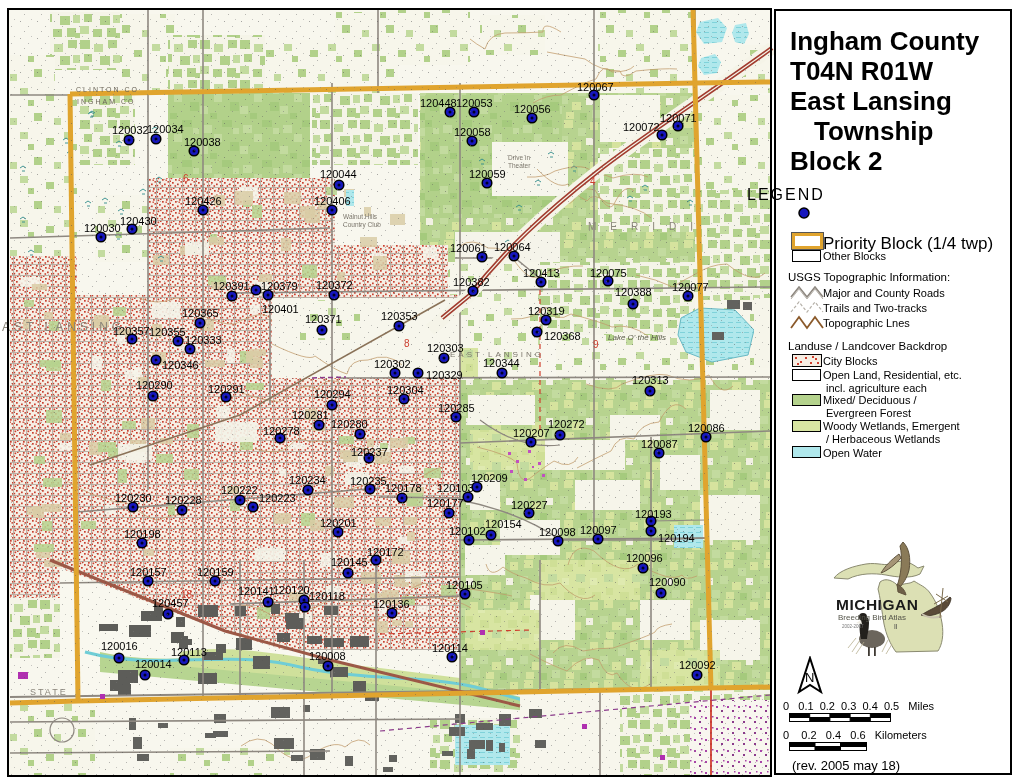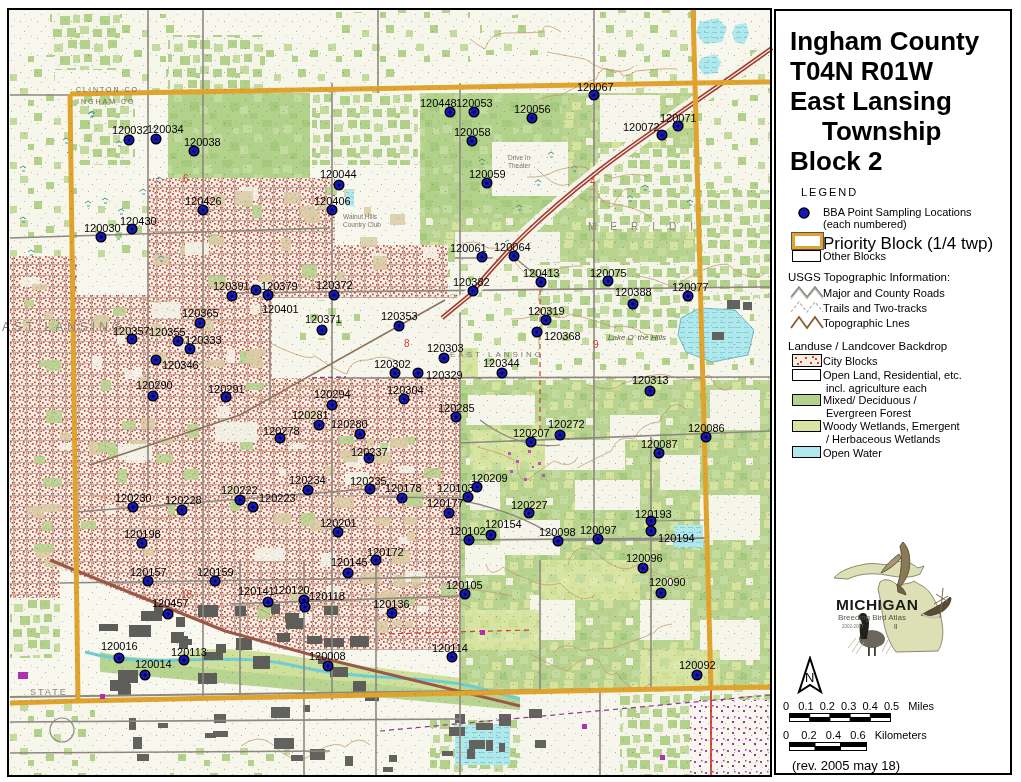--- a/index.html
+++ b/index.html
@@ -1116,26 +1116,25 @@
         <circle cx="697" cy="675" r="4.8" fill="#1616be" stroke="#000000" stroke-width="1.5"></circle>
         <circle cx="697" cy="675" r="1.5" fill="#000028"></circle>
         <text x="679" y="669" font-size="11" fill="#000">120092</text>
       </g>
 
 <rect x="8" y="9" width="763" height="767" fill="url(#pnoise)"></rect>
 
 <rect x="8" y="9" width="763" height="767" fill="none" stroke="#000" stroke-width="2"></rect>
     </svg>
 <div style="position:absolute;left:774px;top:9px;width:238px;height:766px;background:#fff;border:2px solid #000;box-sizing:border-box"></div>
-    <div style="position:absolute;left:790px;top:26px;width:215px;font-weight:bold;font-size:26px;line-height:30px;color:#000;">Ingham County<br>T04N R01W<br>East Lansing<br><span style="margin-left:32px">Township</span><br>Block 2</div>
-    <div style="position:absolute;left:801px;top:186px;font-size:11px;letter-spacing:2px;color:#000">LEGEND</div>
+    <div style="position:absolute;left:790px;top:26px;width:215px;font-weight:bold;font-size:26px;line-height:30px;color:#000;">Ingham County<br>T04N R01W<br>East Lansing<br><span style="margin-left:24px">Township</span><br>Block 2</div>
+    <div style="position:absolute;left:747px;top:186px;font-size:16px;letter-spacing:2px;color:#000">LEGEND</div>
     <svg style="position:absolute;left:796px;top:206px" width="18" height="14">
       <circle cx="8" cy="7" r="5" fill="#1616be" stroke="#000" stroke-width="1.5"></circle>
     </svg>
-    <div style="position:absolute;left:823px;top:206px;font-size:11px;color:#000">BBA Point Sampling Locations<br>(each numbered)</div>
     <div style="position:absolute;left:792px;top:233px;width:25px;height:10px;border:3px solid #e0a42e;outline:1px solid #555"></div>
     <div style="position:absolute;left:823px;top:234px;font-size:17px;color:#000">Priority Block (1/4 twp)</div>
     <div style="position:absolute;left:792px;top:250px;width:29px;height:12px;border:1.5px solid #000;box-sizing:border-box"></div>
     <div style="position:absolute;left:823px;top:250px;font-size:11px;color:#000">Other Blocks</div>
     <div style="position:absolute;left:788px;top:271px;font-size:11.5px;color:#000">USGS Topographic Information:</div>
     <svg style="position:absolute;left:790px;top:285px" width="34" height="48">
 <polyline points="1,12 9,2 17,12 25,2 33,12" fill="none" stroke="#8e8880" stroke-width="1.6"></polyline>
 <polyline points="1,14 9,4 17,14 25,4 33,14" fill="none" stroke="#b5b0a8" stroke-width="1"></polyline>
 <polyline points="1,27 9,17 17,27 25,17 33,27" fill="none" stroke="#b5b0a8" stroke-width="1.2" stroke-dasharray="3,2"></polyline>
 <polyline points="1,43 9,32 17,43 25,32 33,43" fill="none" stroke="#8b5a2b" stroke-width="1.8"></polyline>

